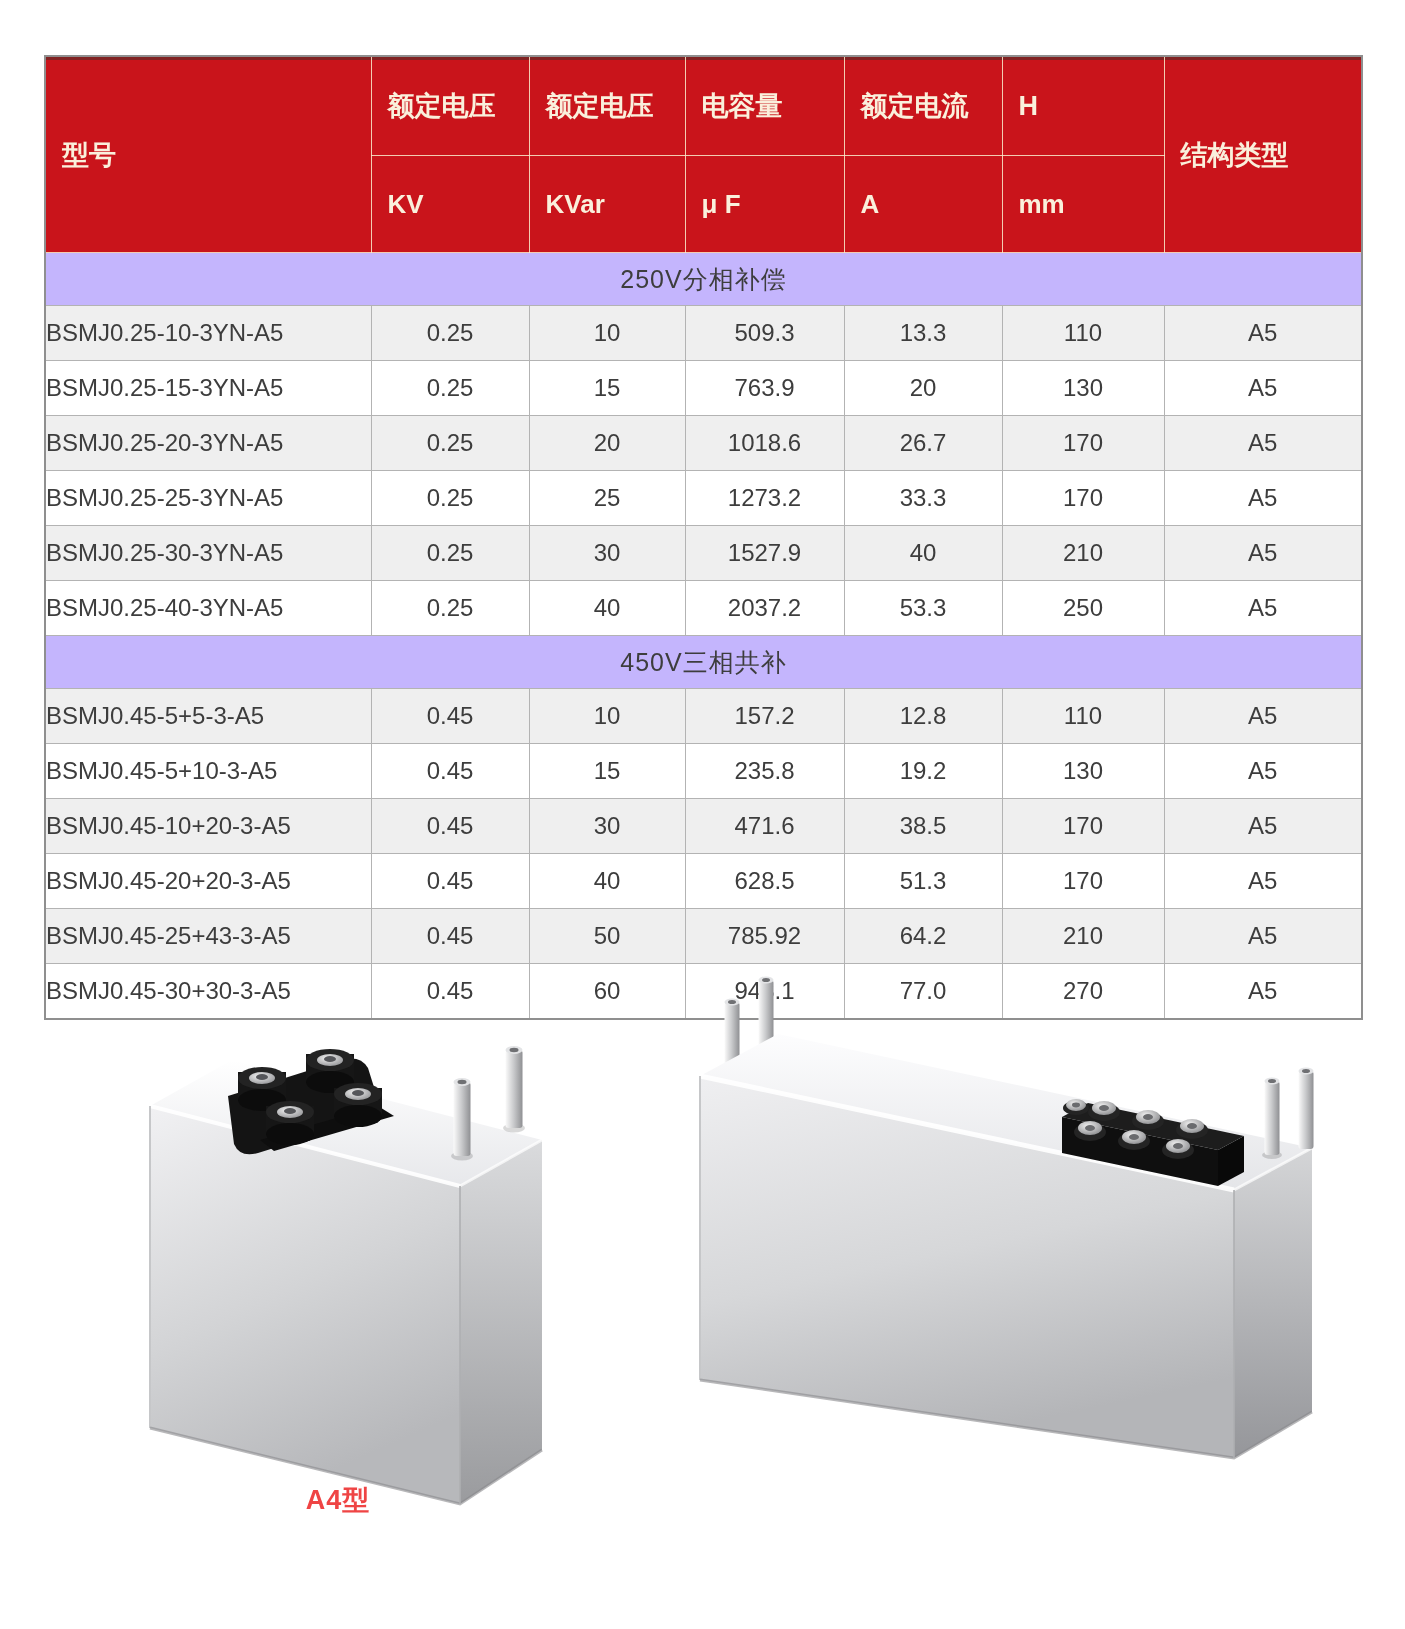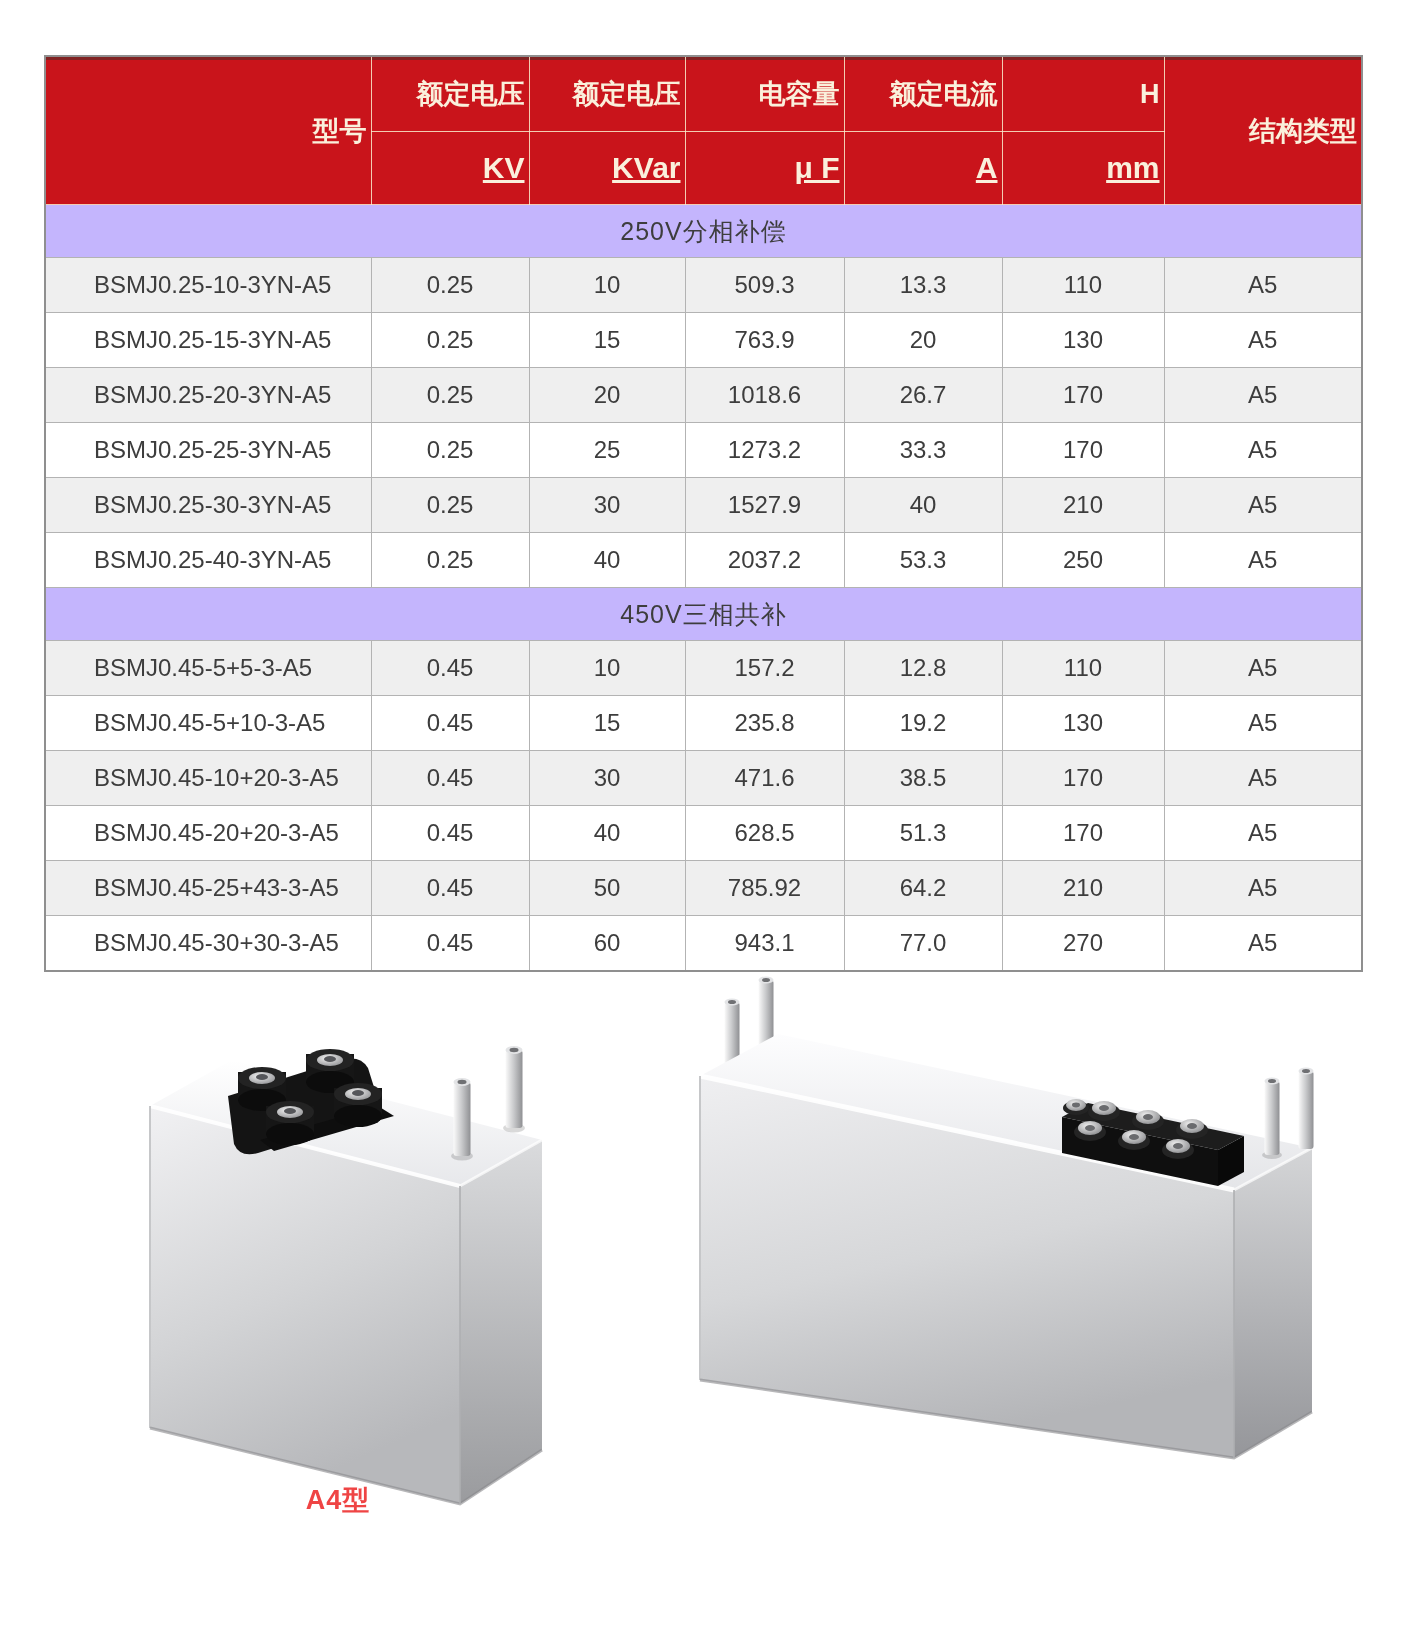--- a/index.html
+++ b/index.html
@@ -11,35 +11,35 @@
   table.spec{
     position:absolute;left:44px;top:55px;width:1317px;
     border-collapse:collapse;table-layout:fixed;
     border:2px solid #8f8f8f;
   }
   table.spec thead th{
     background:var(--red,#c9141b);
     color:var(--header-text,#faf0dc);
     font-weight:bold;font-size:27px;
     border:1px solid rgba(250,236,205,.85);
-    padding:4px;text-align:right;
+    padding:16px;text-align:left;
   }
   table.spec thead tr.h1 th{height:66px;box-shadow:inset 0 3px 0 rgba(70,45,40,.55);}
-  table.spec thead tr.h2 th{height:64px;font-size:30px;text-decoration:underline;}
+  table.spec thead tr.h2 th{height:64px;font-size:26px;}
   table.spec tbody td{
     border:1px solid #b3b3b3;
     color:var(--body-text,#3d3d3d);
     font-size:24px;text-align:center;
     height:54px;padding:0;background:#fff;
   }
   table.spec tbody tr.section-row td{
     height:52px;font-size:25px;background:#c4b5fd;letter-spacing:1px;
   }
   table.spec tbody tr.data-row.alt td{background:var(--row-alt,#efefef);}
-  table.spec tbody td.model{text-align:left;padding-left:48px;}
+  table.spec tbody td.model{text-align:left;}
   
   .fig{position:absolute;}
   #fig-a4{left:110px;top:988px;}
   #fig-a5{left:672px;top:950px;}
   .caption{
     position:absolute;top:1482px;font-size:27px;color:#ef4444;
     text-align:center;letter-spacing:1px;font-weight:bold;
   }
   #cap-a4{left:108px;width:460px;}
   #cap-a5{left:668px;width:650px;}

